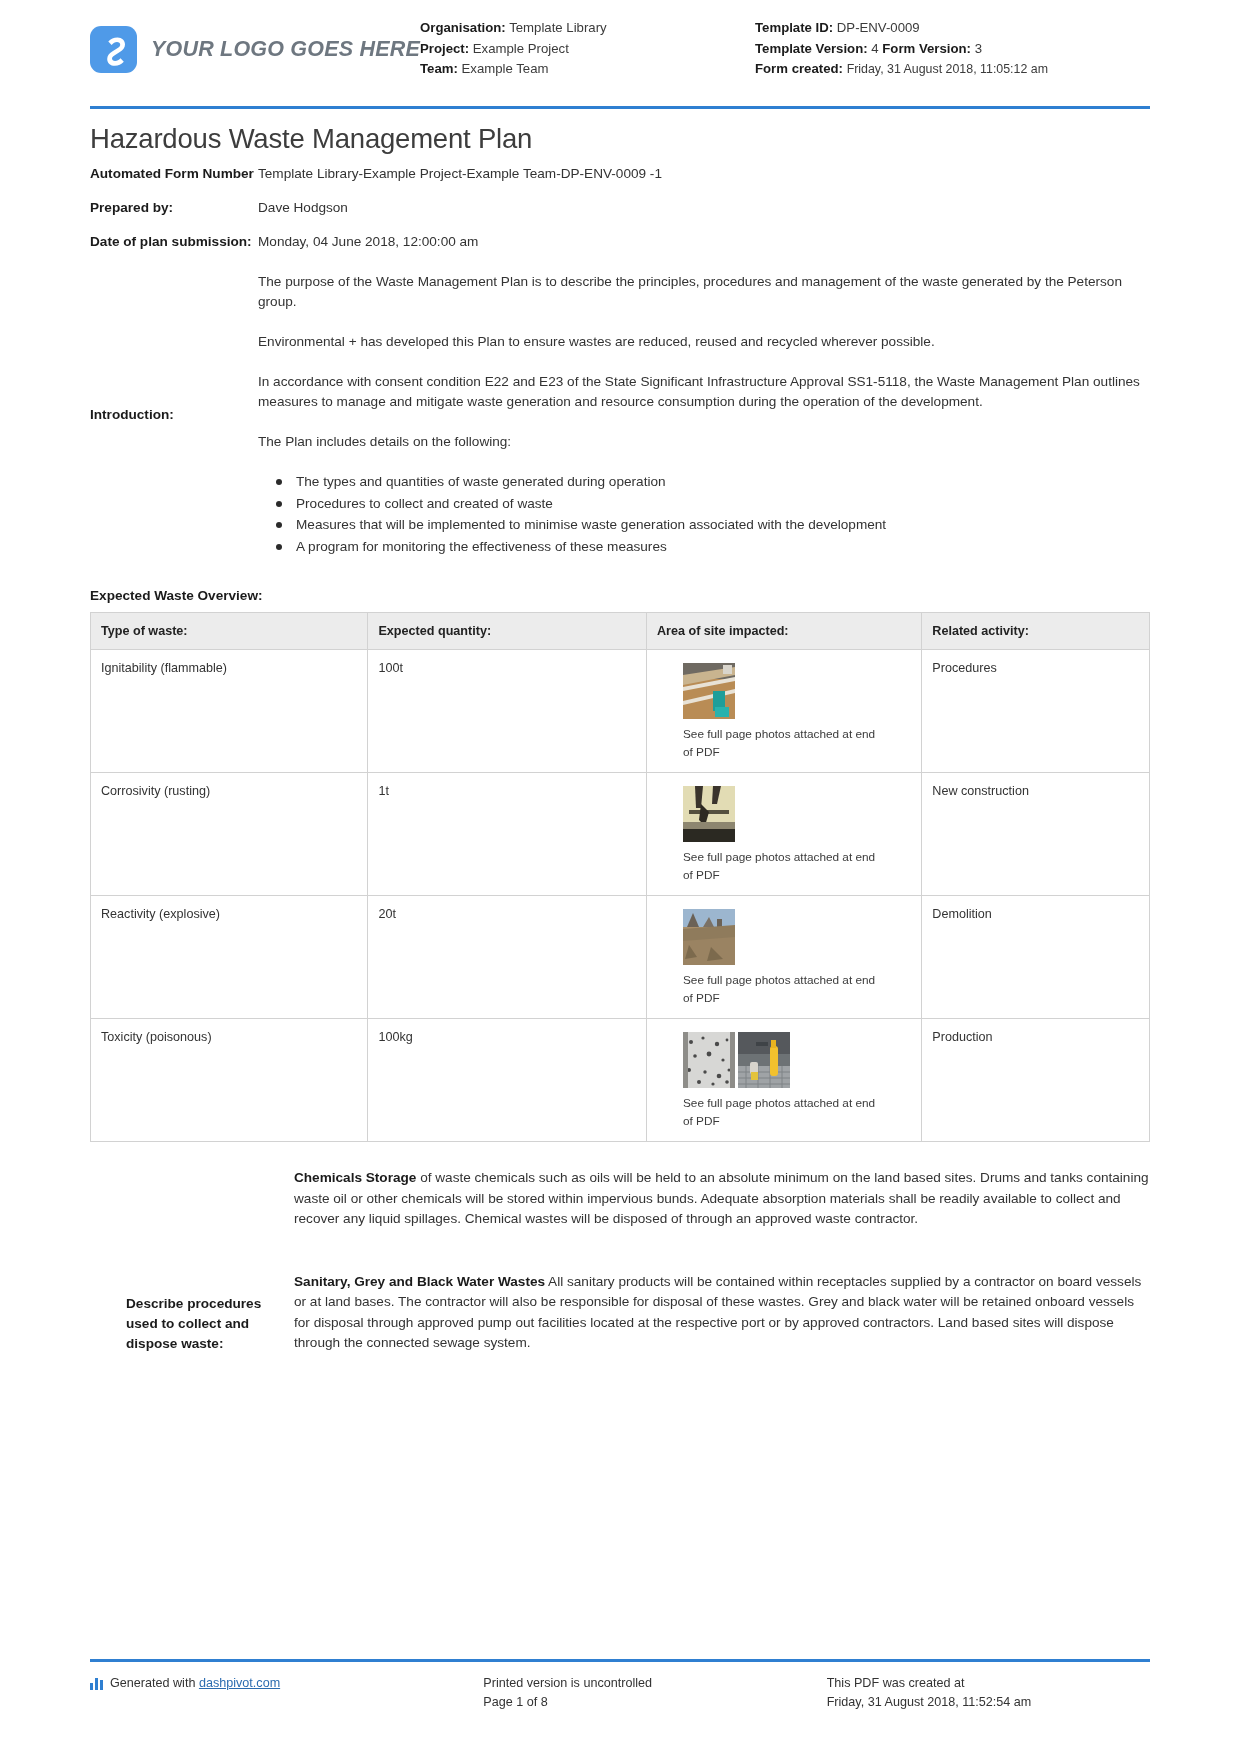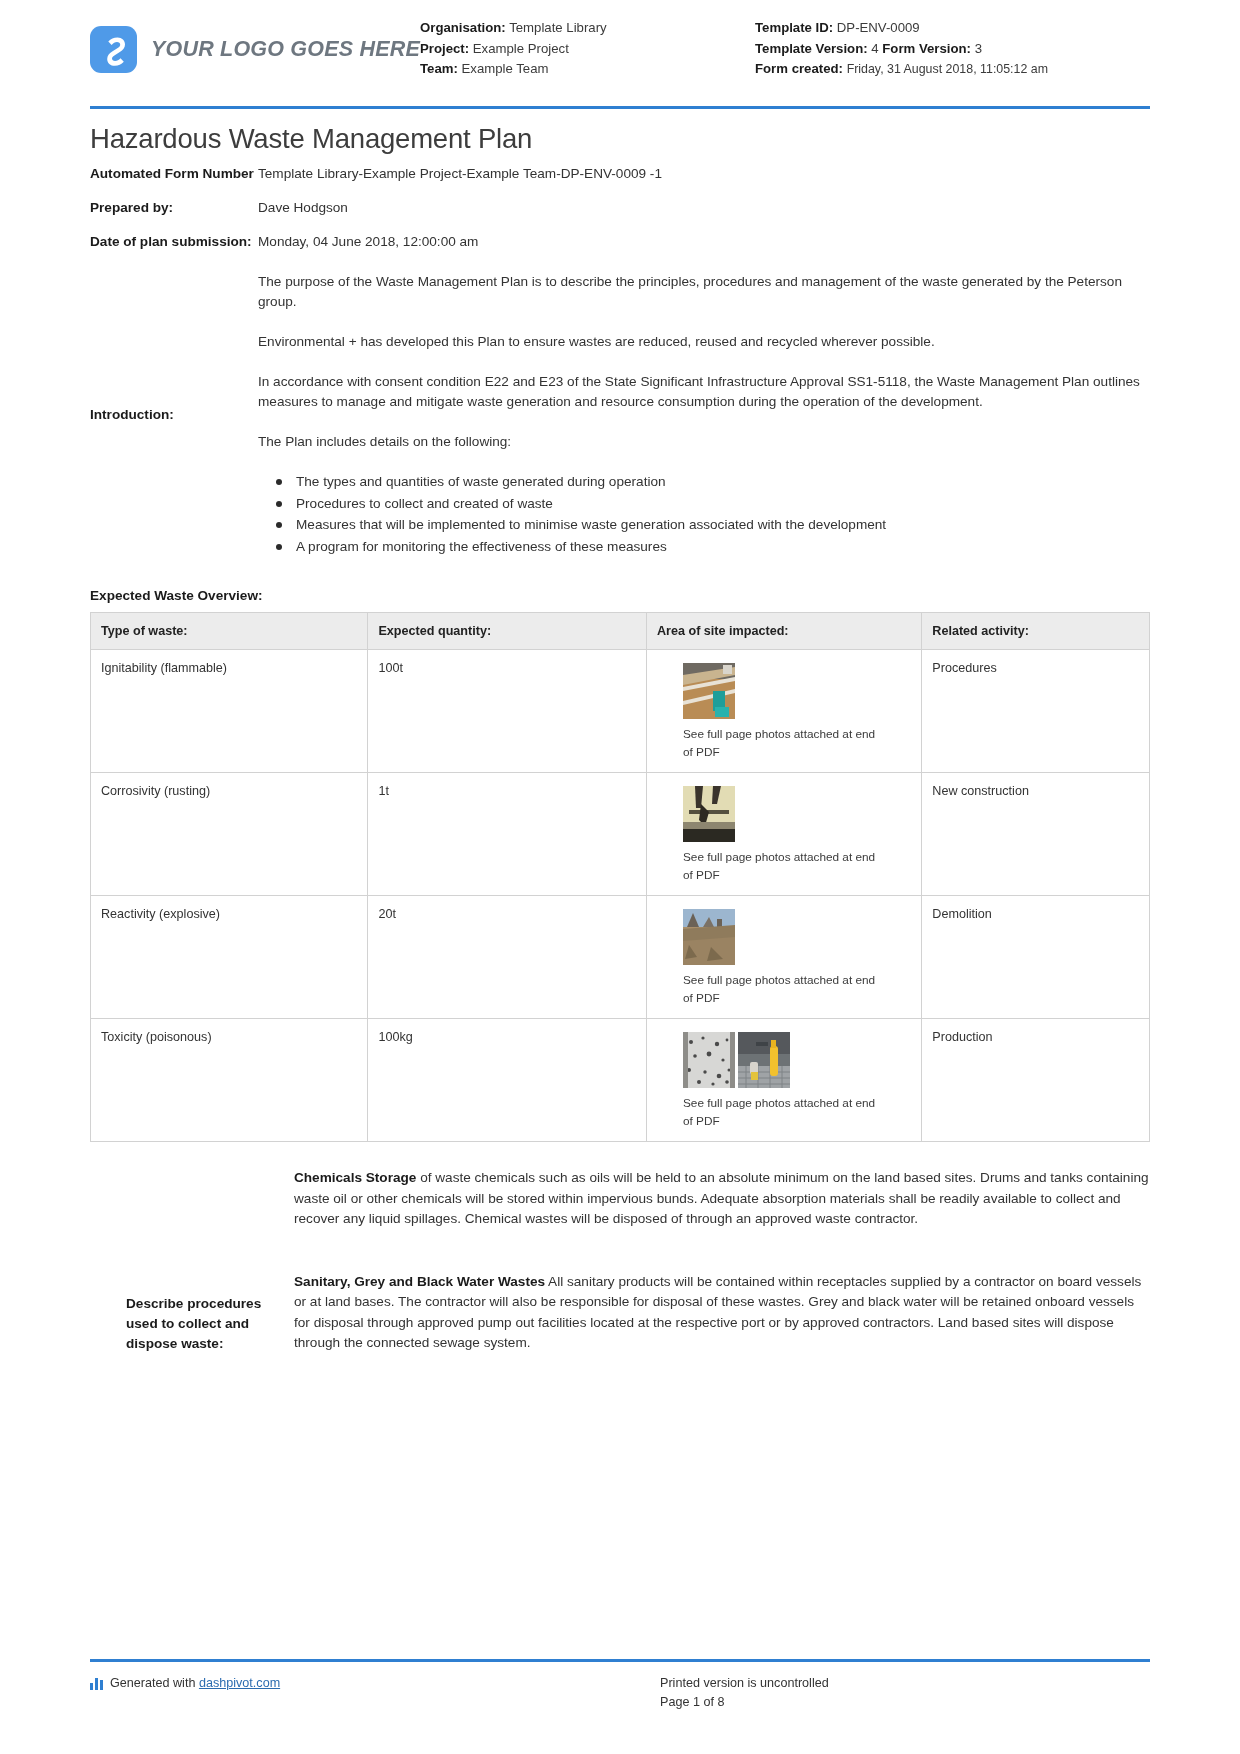--- a/index.html
+++ b/index.html
@@ -450,15 +450,19 @@
           <i></i>
           <i></i>
           <i></i>
         </span>
       <span><span>Generated with </span><a class="dash-link" href="#">dashpivot.com</a></span>
     </div>
     <div class="footer-col c2">
       <div>Printed version is uncontrolled</div>
       <div>Page 1 of 8</div>
     </div>
+    <div class="footer-col c3">
+      <div>This PDF was created at</div>
+      <div>Friday, 31 August 2018, 11:52:54 am</div>
+    </div>
   </div>
 
 </div>
 
 </body></html>

